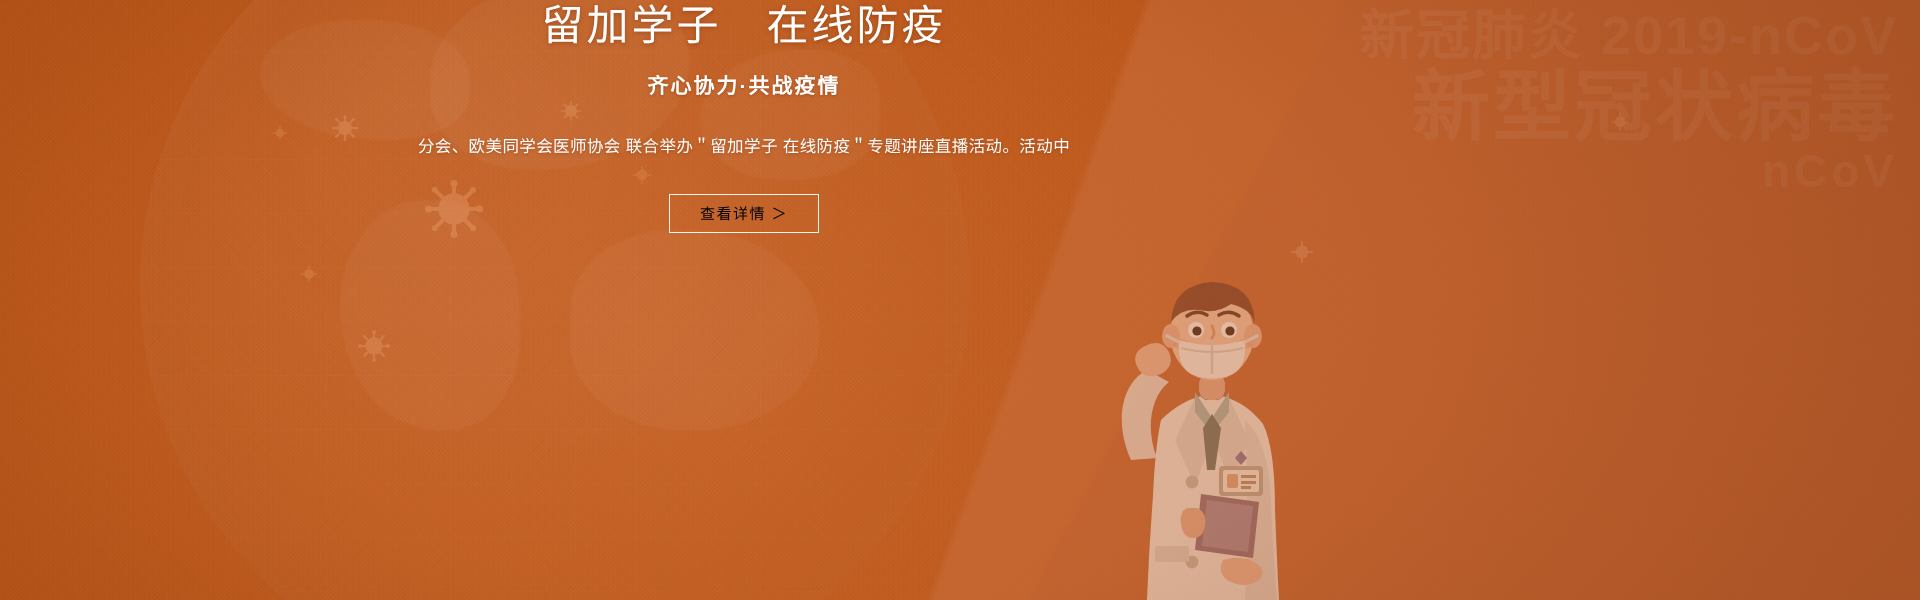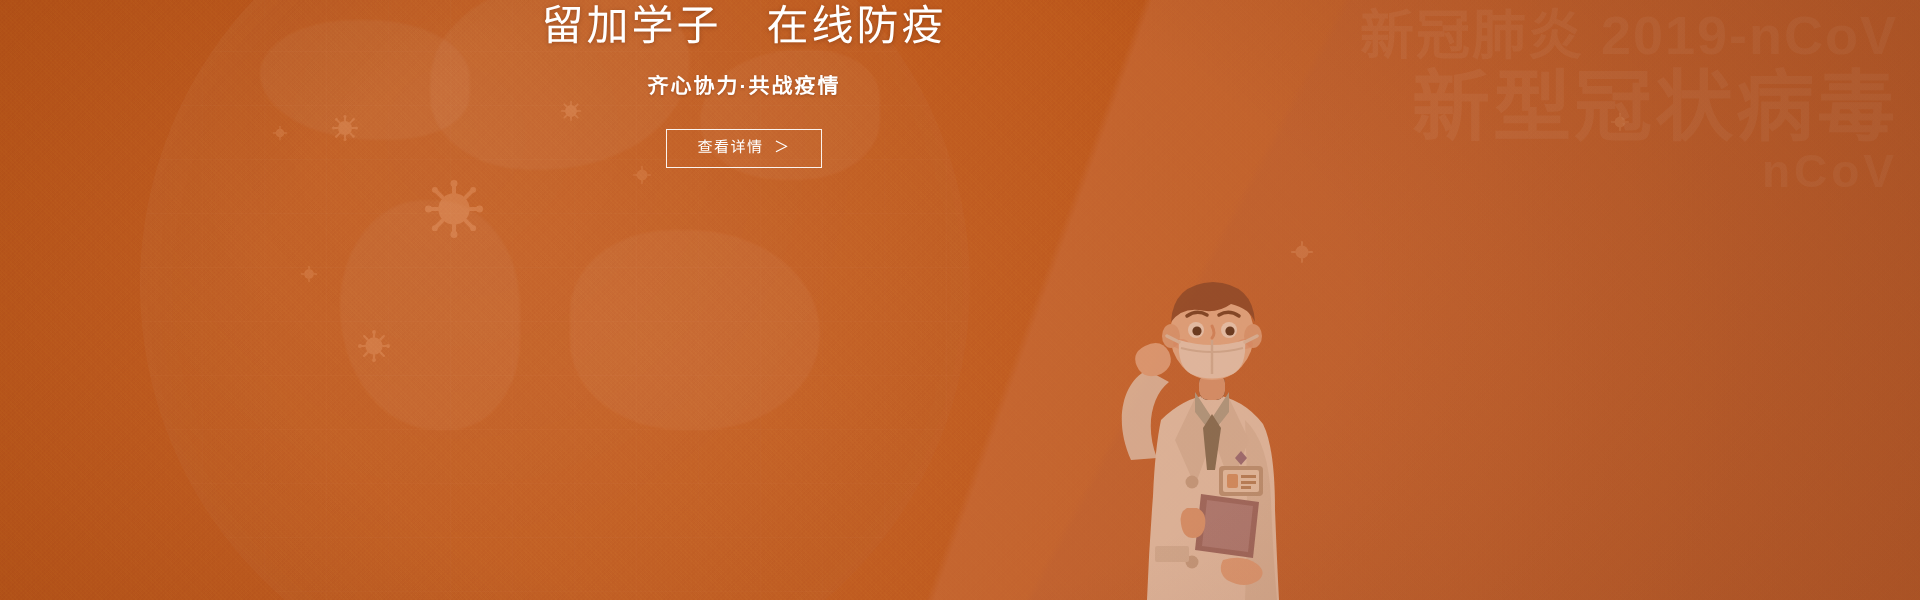--- a/index.html
+++ b/index.html
@@ -129,28 +129,28 @@
     line-height:35px;
     letter-spacing:.4px;
     font-weight:400;
     text-shadow:0 1px 3px rgba(80,25,0,.28);
   }
   .desc p{margin:0;}
   .cta-wrap{margin-top:30px;}
   .cta{
     display:inline-block;
     border:1px solid rgba(255,255,255,.92);
-    color:#ffffff;
+    color:#000000;
     background:transparent;
     padding:11px 30px;
     font-size:15px;
     letter-spacing:1.5px;
     line-height:1;
     cursor:pointer;
-    font-family:Liberation Mono, monospace;
+    font-family:Liberation Sans, sans-serif;
   }
 </style>
 </head>
 <body>
 
 <div class="banner">
 
   <div class="bg-base"></div>
 
   <div class="globe">
@@ -395,19 +395,20 @@
       <path d="M117 56 q4 8 0 12" stroke="#d99370" stroke-width="3" fill="none" stroke-linecap="round"></path>
     </svg>
   </div>
 
   <div class="vignette"></div>
 
   <div class="content">
     <h1 class="title">留加学子　在线防疫</h1>
     <p class="subtitle">齐心协力·共战疫情</p>
     <div class="desc">
+      <p>分会、欧美同学会医师协会 联合举办＂留加学子 在线防疫＂专题讲座直播活动。活动中</p>
     </div>
     <div class="cta-wrap">
       <button class="cta" type="button">查看详情 ＞</button>
     </div>
   </div>
 
 </div>
 
 </body></html>

